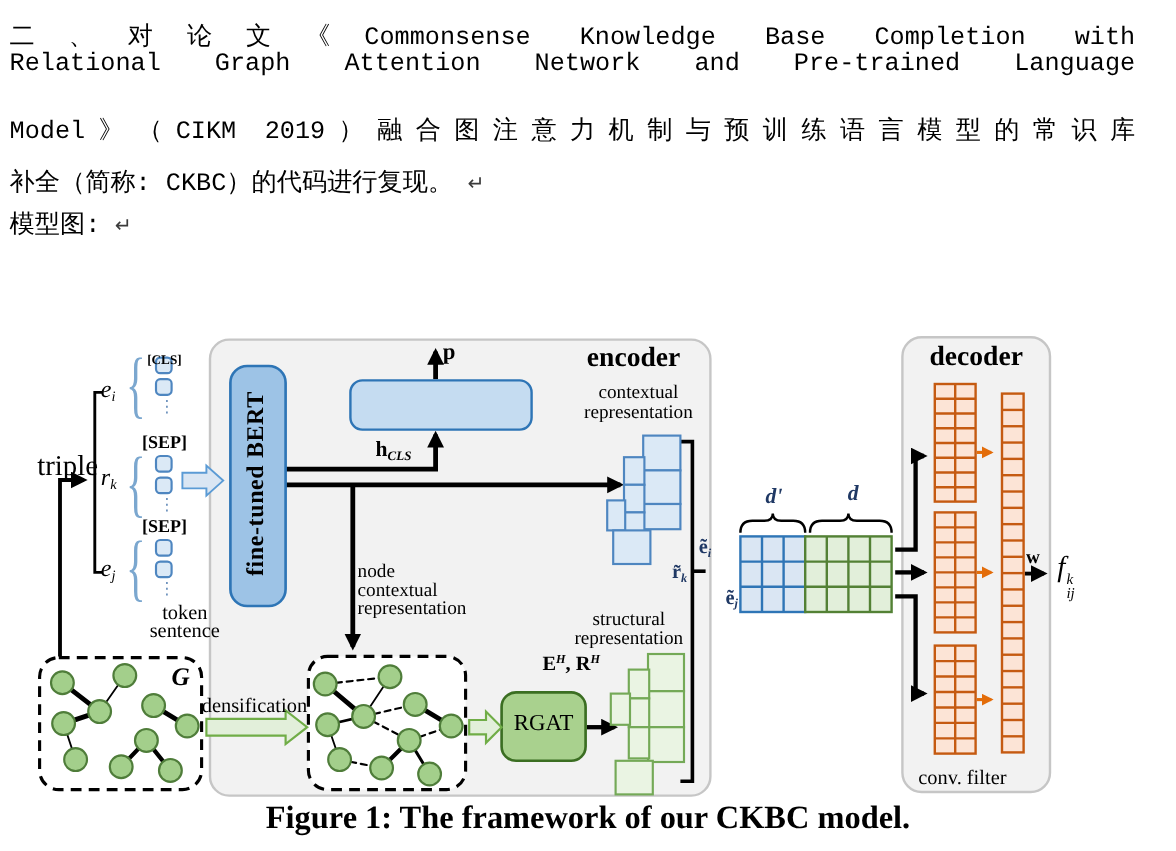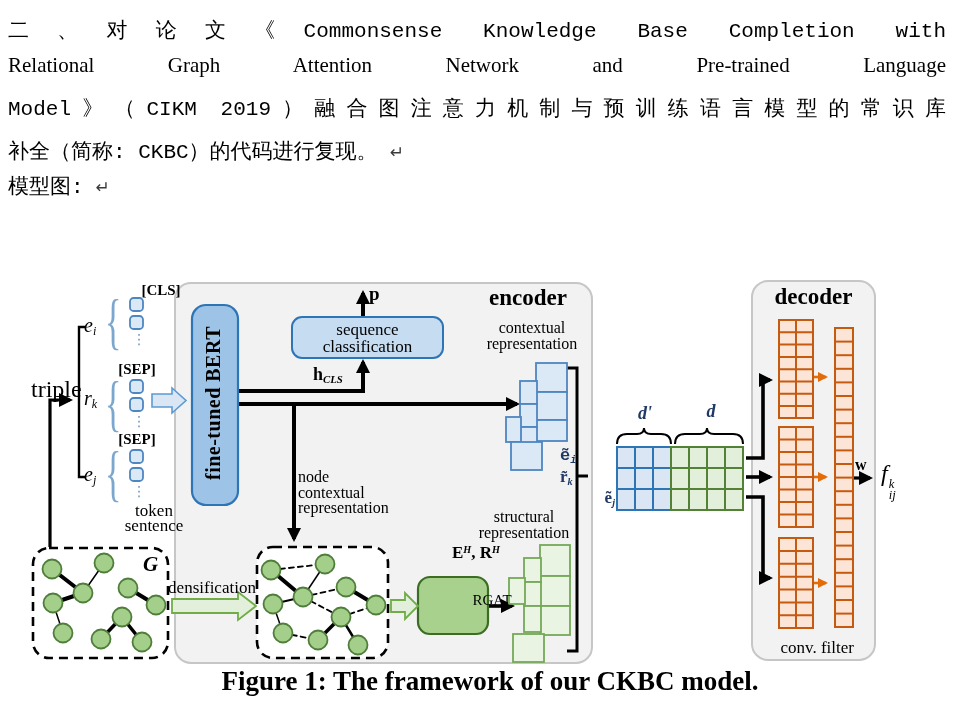--- a/index.html
+++ b/index.html
@@ -35,21 +35,21 @@
   .stk-g{fill:#eaf4e3;stroke:#74a957;stroke-width:1.8;}
   .edge{stroke:#000;stroke-linecap:round;}
   .node{fill:#a3cf8b;stroke:#4f7d3a;stroke-width:1.8;}
 </style>
 </head>
 <body>
 
 <div id="page">
 
   <div class="docline just" style="top:16px;">二、对论文《Commonsense Knowledge Base Completion with</div>
-  <div class="docline just" style="top:53px;font-family:Liberation Serif, serif;">Relational Graph Attention Network and Pre-trained Language</div>
+  <div class="docline just" style="top:42px;">Relational Graph Attention Network and Pre-trained Language</div>
   <div class="docline just" style="top:94px;">Model》（CIKM 2019）融合图注意力机制与预训练语言模型的常识库</div>
   <div class="docline" style="top:137px;"><span>补全（简称: CKBC）的代码进行复现。</span><span class="ret">↵</span></div>
   <div class="docline" style="top:172px;"><span>模型图:</span><span class="ret">↵</span></div>
 
   <svg width="980" height="709" style="position:absolute;left:0;top:0;">
     <defs>
       <marker id="mb" markerUnits="userSpaceOnUse" markerWidth="16" markerHeight="15" refX="11" refY="7" orient="auto">
           <path d="M0,0L14,7L0,14Z" fill="#000"></path>
         </marker>
       <marker id="mo" markerUnits="userSpaceOnUse" markerWidth="12" markerHeight="11" refX="8" refY="5" orient="auto">
@@ -243,43 +243,39 @@
       <path d="M814,583 H826" fill="none" marker-end="url(#mo)"></path>
     </g>
   </svg>
 
   <div class="lbl" style="left:31px;top:377px;font-size:24px;">triple</div>
 
   <div class="lbl it" style="left:84px;top:315px;font-size:20px;"><span>e</span><sub class="sb">i</sub></div>
   <div class="lbl it" style="left:84px;top:388px;font-size:20px;"><span>r</span><sub class="sb">k</sub></div>
   <div class="lbl it" style="left:84px;top:464px;font-size:20px;"><span>e</span><sub class="sb">j</sub></div>
 
-  <div class="lbl b c" style="left:110px;top:283px;width:54px;font-size:15px;margin-left:24px;">[CLS]</div>
+  <div class="lbl b c" style="left:110px;top:295px;width:54px;font-size:11px;">[CLS]</div>
   <div class="lbl b c" style="left:110px;top:362px;width:54px;font-size:15px;">[SEP]</div>
   <div class="lbl b c" style="left:110px;top:432px;width:54px;font-size:15px;">[SEP]</div>
 
   <div class="brace" style="left:105px;top:291px;">{</div>
   <div class="brace" style="left:105px;top:373px;">{</div>
   <div class="brace" style="left:105px;top:443px;">{</div>
 
   <div class="dots" style="left:132px;top:333px;">⋮</div>
   <div class="dots" style="left:132px;top:415px;">⋮</div>
   <div class="dots" style="left:132px;top:485px;">⋮</div>
 
   <div class="lbl c" style="left:108px;top:503px;width:92px;font-size:17px;line-height:15px;">
     <div>token</div>
     <div>sentence</div>
   </div>
 
   <div class="lbl c" style="left:115px;top:391px;width:200px;height:24px;font-size:20px;font-weight:600;transform:rotate(-90deg);letter-spacing:0.5px;">fine-tuned BERT</div>
 
-  <div class="lbl c" style="left:292px;top:321px;width:151px;font-size:17px;line-height:17px;">
-    <div>sequence</div>
-    <div>classification</div>
-  </div>
 
   <div class="lbl b" style="left:369px;top:284px;font-size:19px;">p</div>
   <div class="lbl b" style="left:313px;top:365px;font-size:18px;"><span>h</span><sub class="sb">CLS</sub></div>
 
   <div class="lbl b c" style="left:462px;top:286px;width:132px;font-size:23px;">encoder</div>
 
   <div class="lbl c" style="left:468px;top:320px;width:128px;font-size:16px;line-height:16px;">
     <div>contextual</div>
     <div>representation</div>
   </div>
@@ -292,31 +288,31 @@
 
   <div class="lbl c" style="left:460px;top:509px;width:128px;font-size:16px;line-height:16px;">
     <div>structural</div>
     <div>representation</div>
   </div>
 
   <div class="lbl b" style="left:452px;top:544px;font-size:17px;"><span>E</span><sup class="sp">H</sup><span>, </span><span>R</span><sup class="sp">H</sup></div>
 
   <div class="lbl it b" style="left:143px;top:553px;font-size:21px;">G</div>
   <div class="lbl c" style="left:156px;top:579px;width:112px;font-size:17px;">densification</div>
-  <div class="lbl c" style="left:418px;top:593px;width:70px;font-size:15px;padding-left:39px;">RGAT</div>
-
-  <div class="lbl b navy" style="left:560px;top:447px;width:55px;text-align:left;font-size:17px;font-family:Liberation Mono, monospace;"><span>ẽ</span><sub class="sb">i</sub></div>
+  <div class="lbl c" style="left:418px;top:593px;width:70px;font-size:19px;">RGAT</div>
+
+  <div class="lbl b navy" style="left:560px;top:447px;width:55px;text-align:center;font-size:17px;"><span>ẽ</span><sub class="sb">i</sub></div>
   <div class="lbl b navy" style="left:560px;top:468px;width:55px;font-size:17px;"><span>r̃</span><sub class="sb">k</sub></div>
   <div class="lbl b navy" style="left:560px;top:489px;width:55px;text-align:right;font-size:17px;"><span>ẽ</span><sub class="sb">j</sub></div>
 
   <div class="lbl it b c navy" style="left:631px;top:404px;width:28px;font-size:18px;">d'</div>
   <div class="lbl it b c navy" style="left:697px;top:402px;width:28px;font-size:18px;">d</div>
 
   <div class="lbl b c" style="left:756px;top:285px;width:115px;font-size:23px;">decoder</div>
-  <div class="lbl c" style="left:750px;top:639px;width:104px;font-size:17px;text-align:right;">conv. filter</div>
+  <div class="lbl c" style="left:750px;top:639px;width:104px;font-size:17px;">conv. filter</div>
 
   <div class="lbl b" style="left:855px;top:457px;font-size:16px;">w</div>
   <div class="lbl it" style="left:881px;top:461px;font-size:24px;"><span>f</span><span class="stack">
         <span>k</span>
         <span>ij</span>
       </span></div>
 
   <div class="lbl b c" style="left:0;top:667px;width:980px;font-size:27px;">Figure 1: The framework of our CKBC model.</div>
 
 </div>

